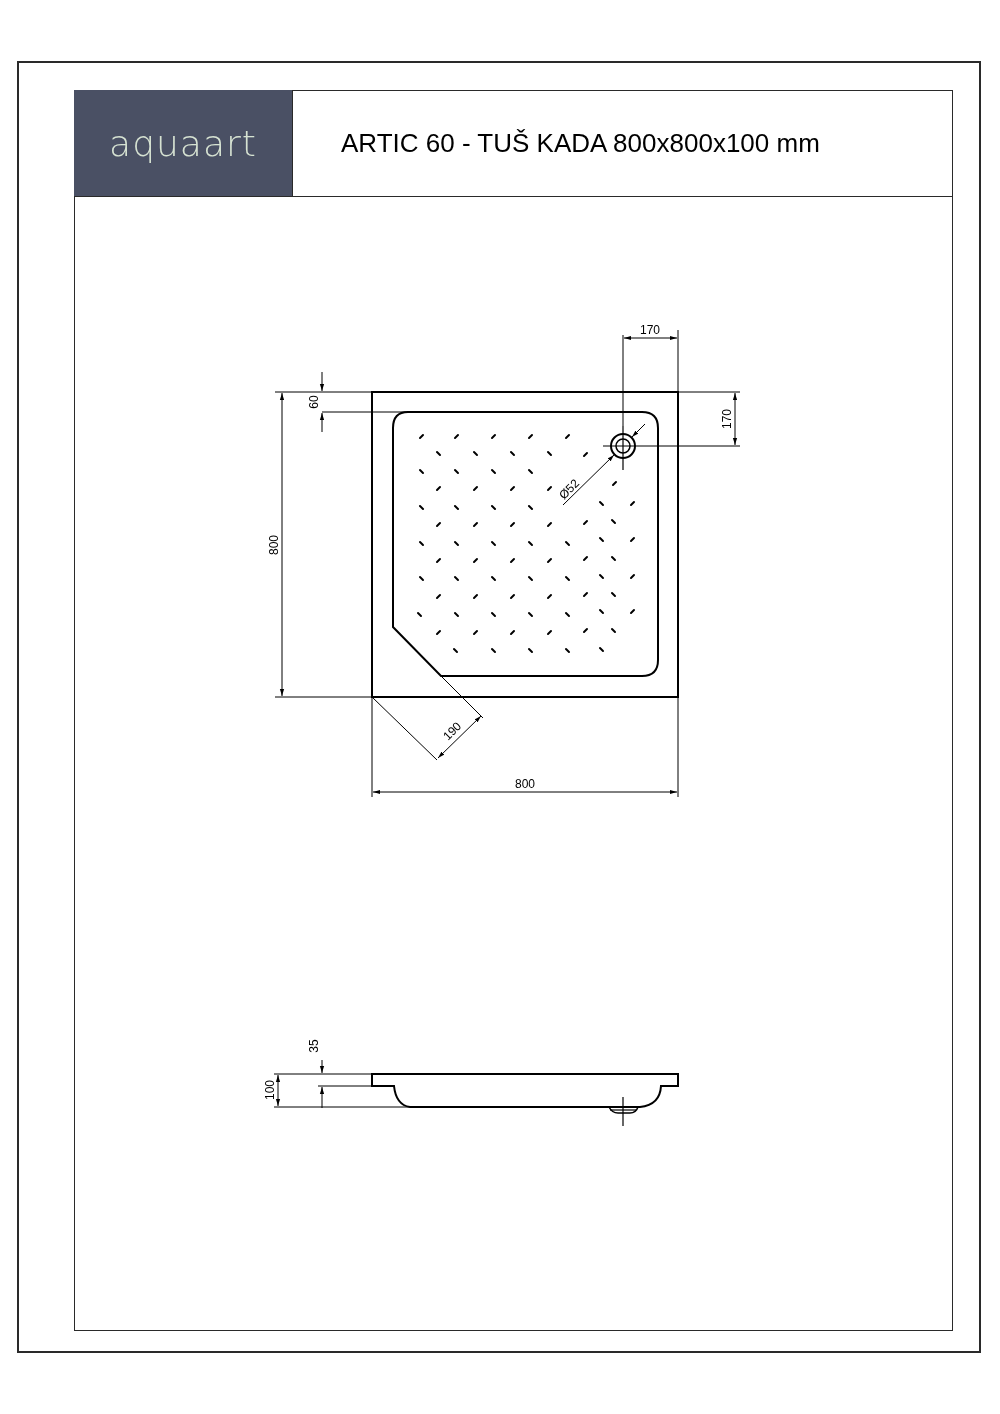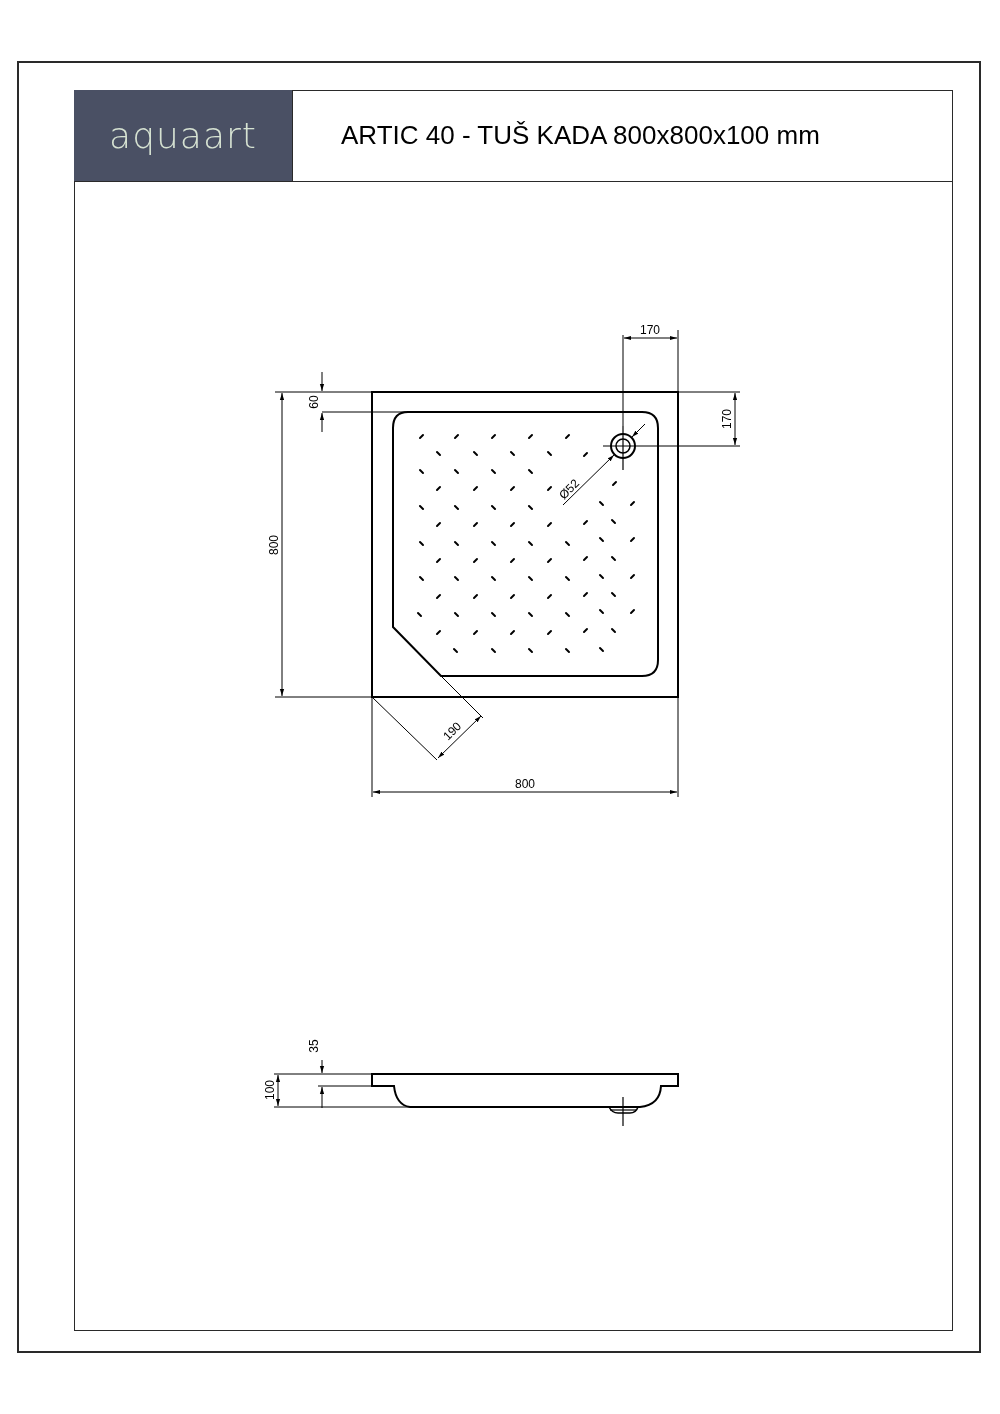--- a/index.html
+++ b/index.html
@@ -2,21 +2,21 @@
 <html><head>
   <meta charset="utf-8">
   <style>
     html, body { margin: 0; padding: 0; background: #ffffff; }
     body { width: 1000px; height: 1414px; position: relative; overflow: hidden;
            font-family: "Liberation Sans", sans-serif; }
     .outer-frame { position: absolute; left: 17px; top: 61px; width: 964px; height: 1292px;
                    border: 2px solid #2a2a2a; box-sizing: border-box; }
     .inner-frame { position: absolute; left: 74px; top: 90px; width: 879px; height: 1241px;
                    border: 1.5px solid #2a2a2a; box-sizing: border-box; }
-    .header { position: absolute; left: 74px; top: 90px; width: 879px; height: 92px;
+    .header { position: absolute; left: 74px; top: 90px; width: 879px; height: 107px;
               border-bottom: 1.5px solid #2a2a2a; box-sizing: border-box; display: flex; text-align: center; }
     .logo-box { width: 218px; height: 100%; background: #4a5064; display: flex;
                 align-items: center; justify-content: center; }
     .logo-text { color: #d6e2d2; font-family: "DejaVu Sans", sans-serif; font-size: 36px;
                  font-weight: 300; letter-spacing: 1px; }
     .title-box { flex: 1; display: flex; align-items: center; padding-left: 48px;
                  border-left: 1.5px solid #2a2a2a; }
     .title-text { font-family: "Liberation Sans", sans-serif; font-size: 26px; color: #000; }
     svg.drawing { position: absolute; left: 0; top: 0; }
     svg text { font-family: "Liberation Sans", sans-serif; font-size: 12px; fill: #000; }
@@ -25,21 +25,21 @@
 <body>
 
 <div class="outer-frame"></div>
 <div class="inner-frame"></div>
 
 <div class="header">
   <div class="logo-box">
     <span class="logo-text">aquaart</span>
   </div>
   <div class="title-box">
-    <span class="title-text">ARTIC 40 - TUŠ KADA 800x800x100 mm</span>
+    <span class="title-text">ARTIC 60 - TUŠ KADA 800x800x100 mm</span>
   </div>
 </div>
 
 <svg class="drawing" width="1000" height="1414" viewBox="0 0 1000 1414">
   <defs>
     <marker id="arr" viewBox="0 0 10 10" refX="10" refY="5" markerWidth="7" markerHeight="7" orient="auto-start-reverse">
       <path d="M0,2 L10,5 L0,8 z" fill="#000"></path>
     </marker>
   </defs>
 

